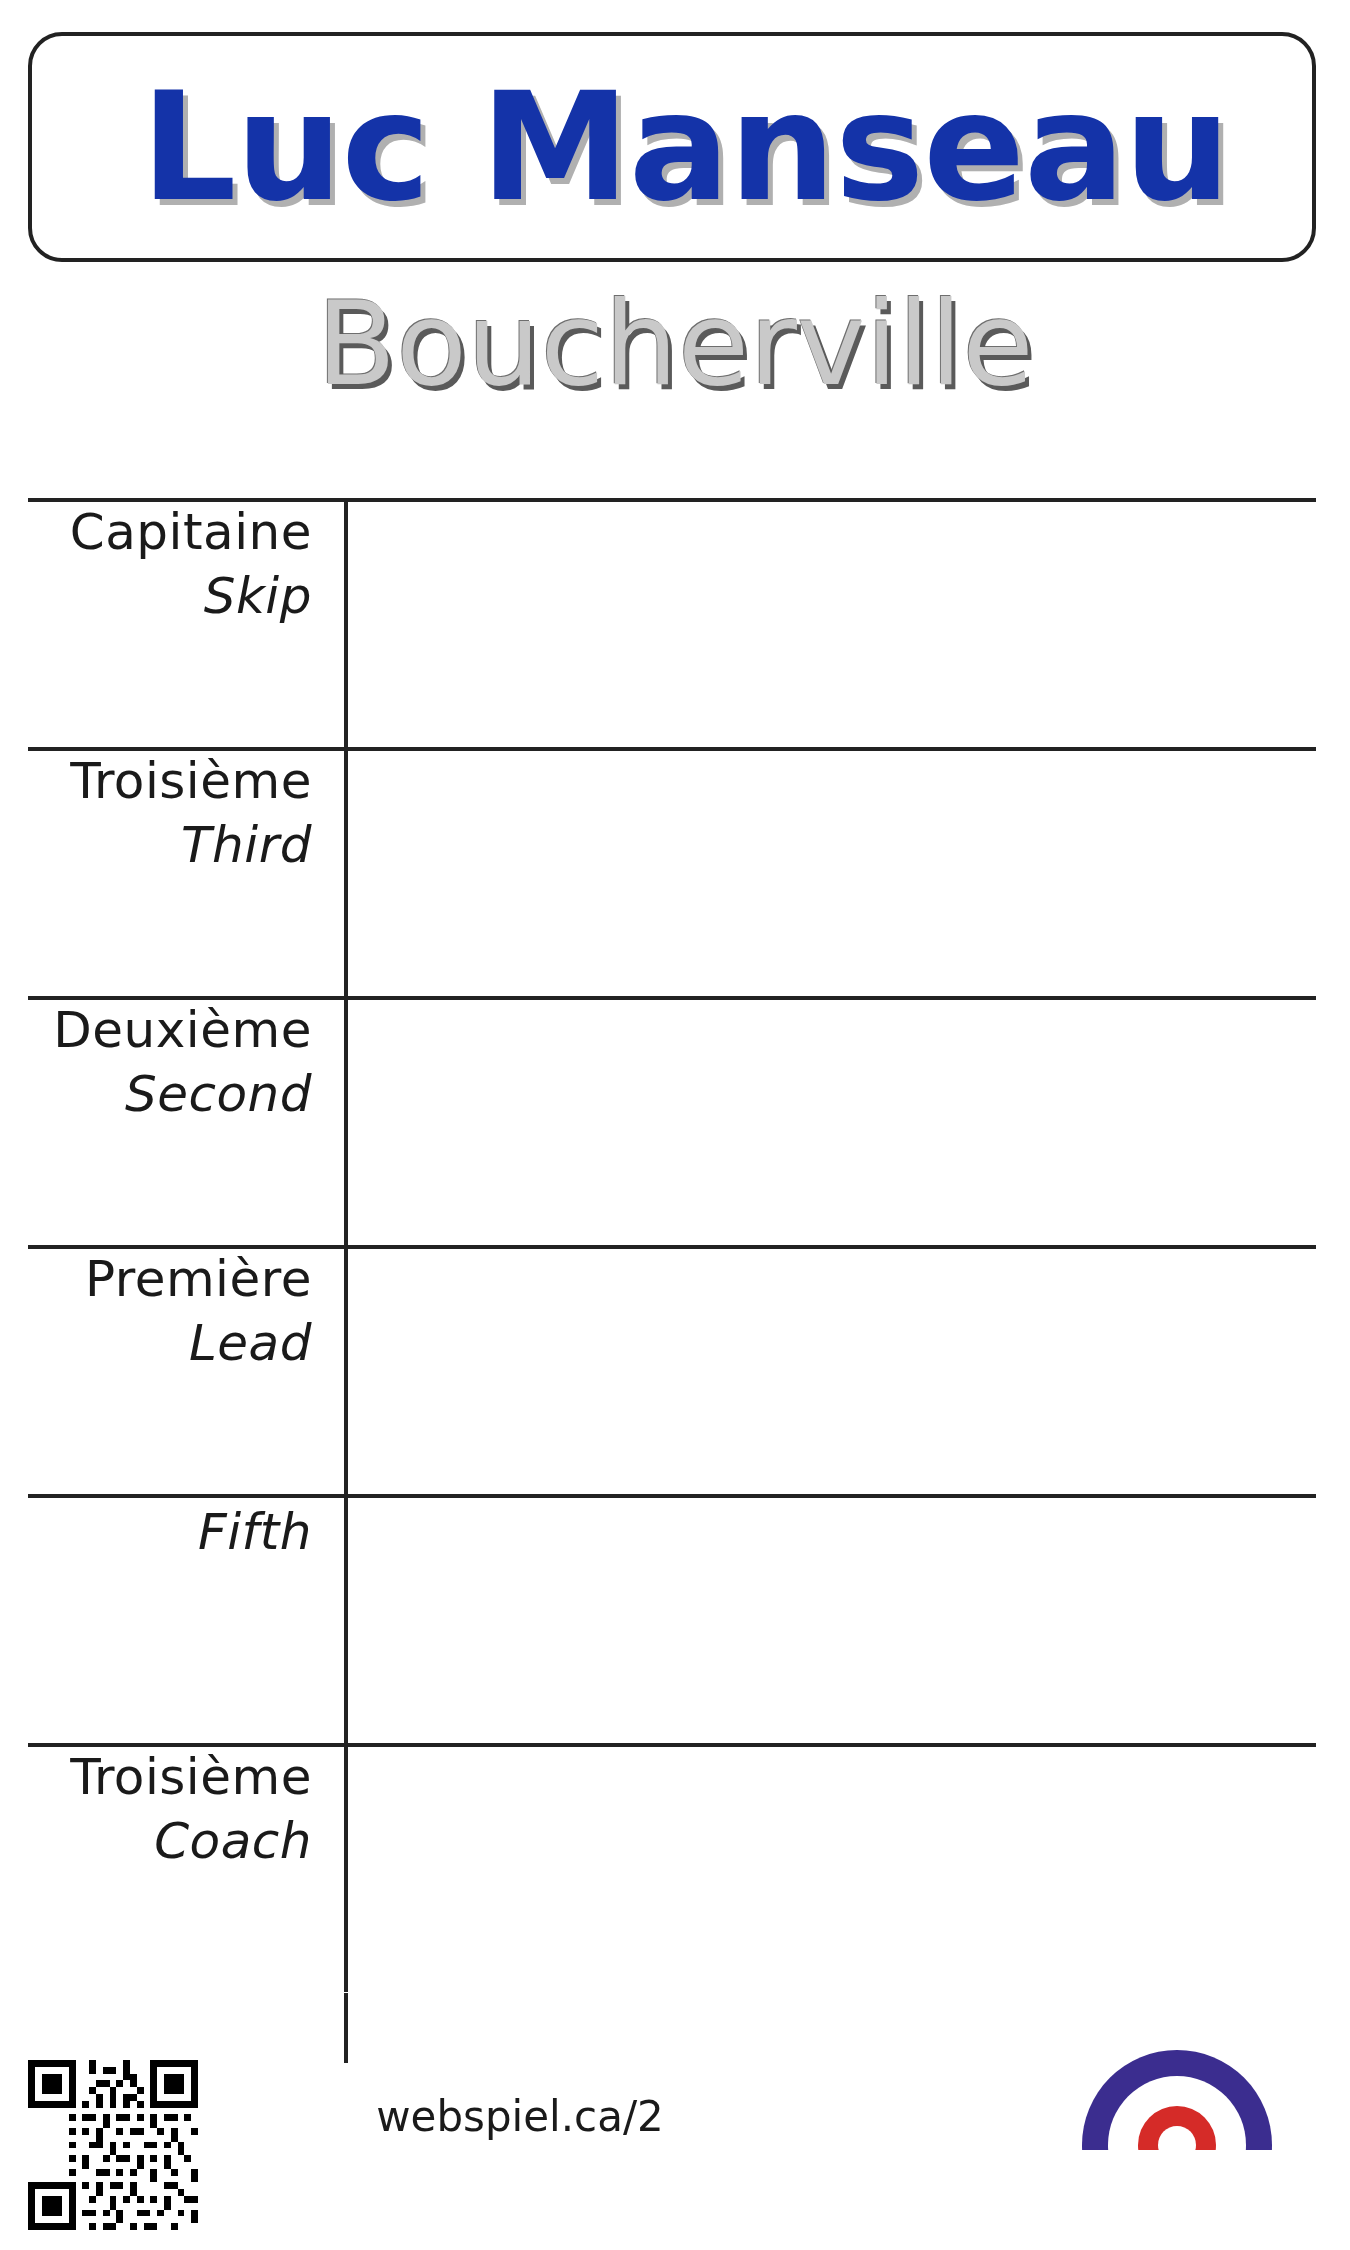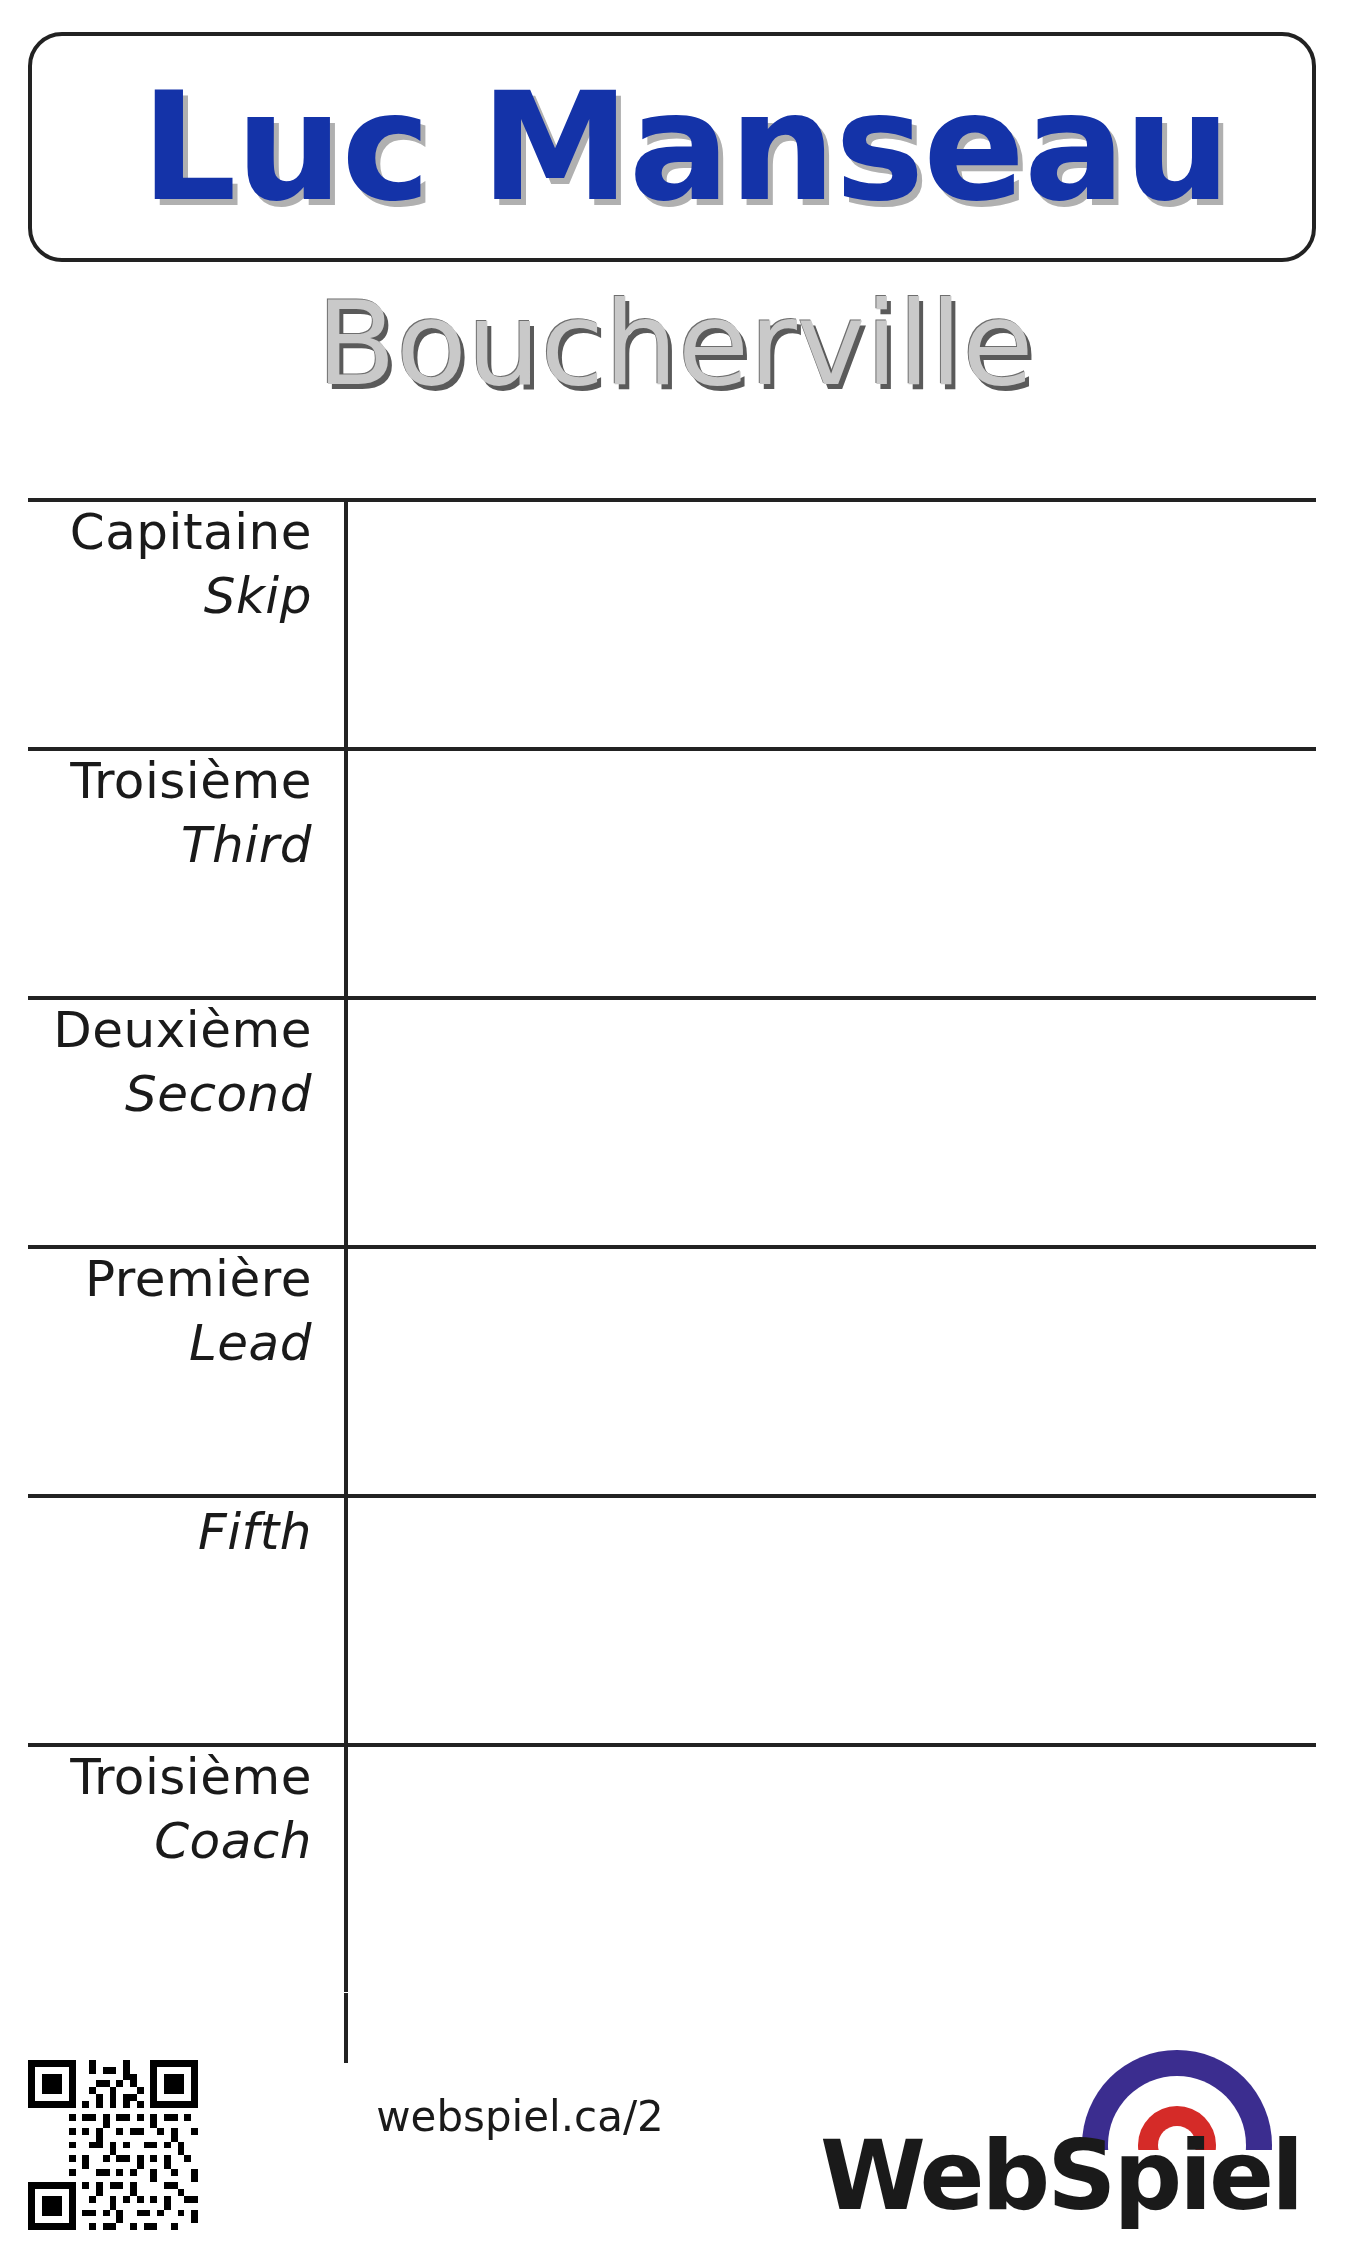--- a/index.html
+++ b/index.html
@@ -418,20 +418,17 @@
       <div class="site-url">webspiel.ca/2</div>
     </div>
 
     <div class="logo">
       <div class="logo-mark">
         <div class="ring-outer"></div>
         <div class="ring-white"></div>
         <div class="ring-red"></div>
         <div class="ring-center"></div>
       </div>
-      <div class="logo-word">
-        <span>Web</span><span class="spiel">Spiel</span>
-      </div>
     </div>
 
   </div>
 
 </div>
 
 </body></html>

